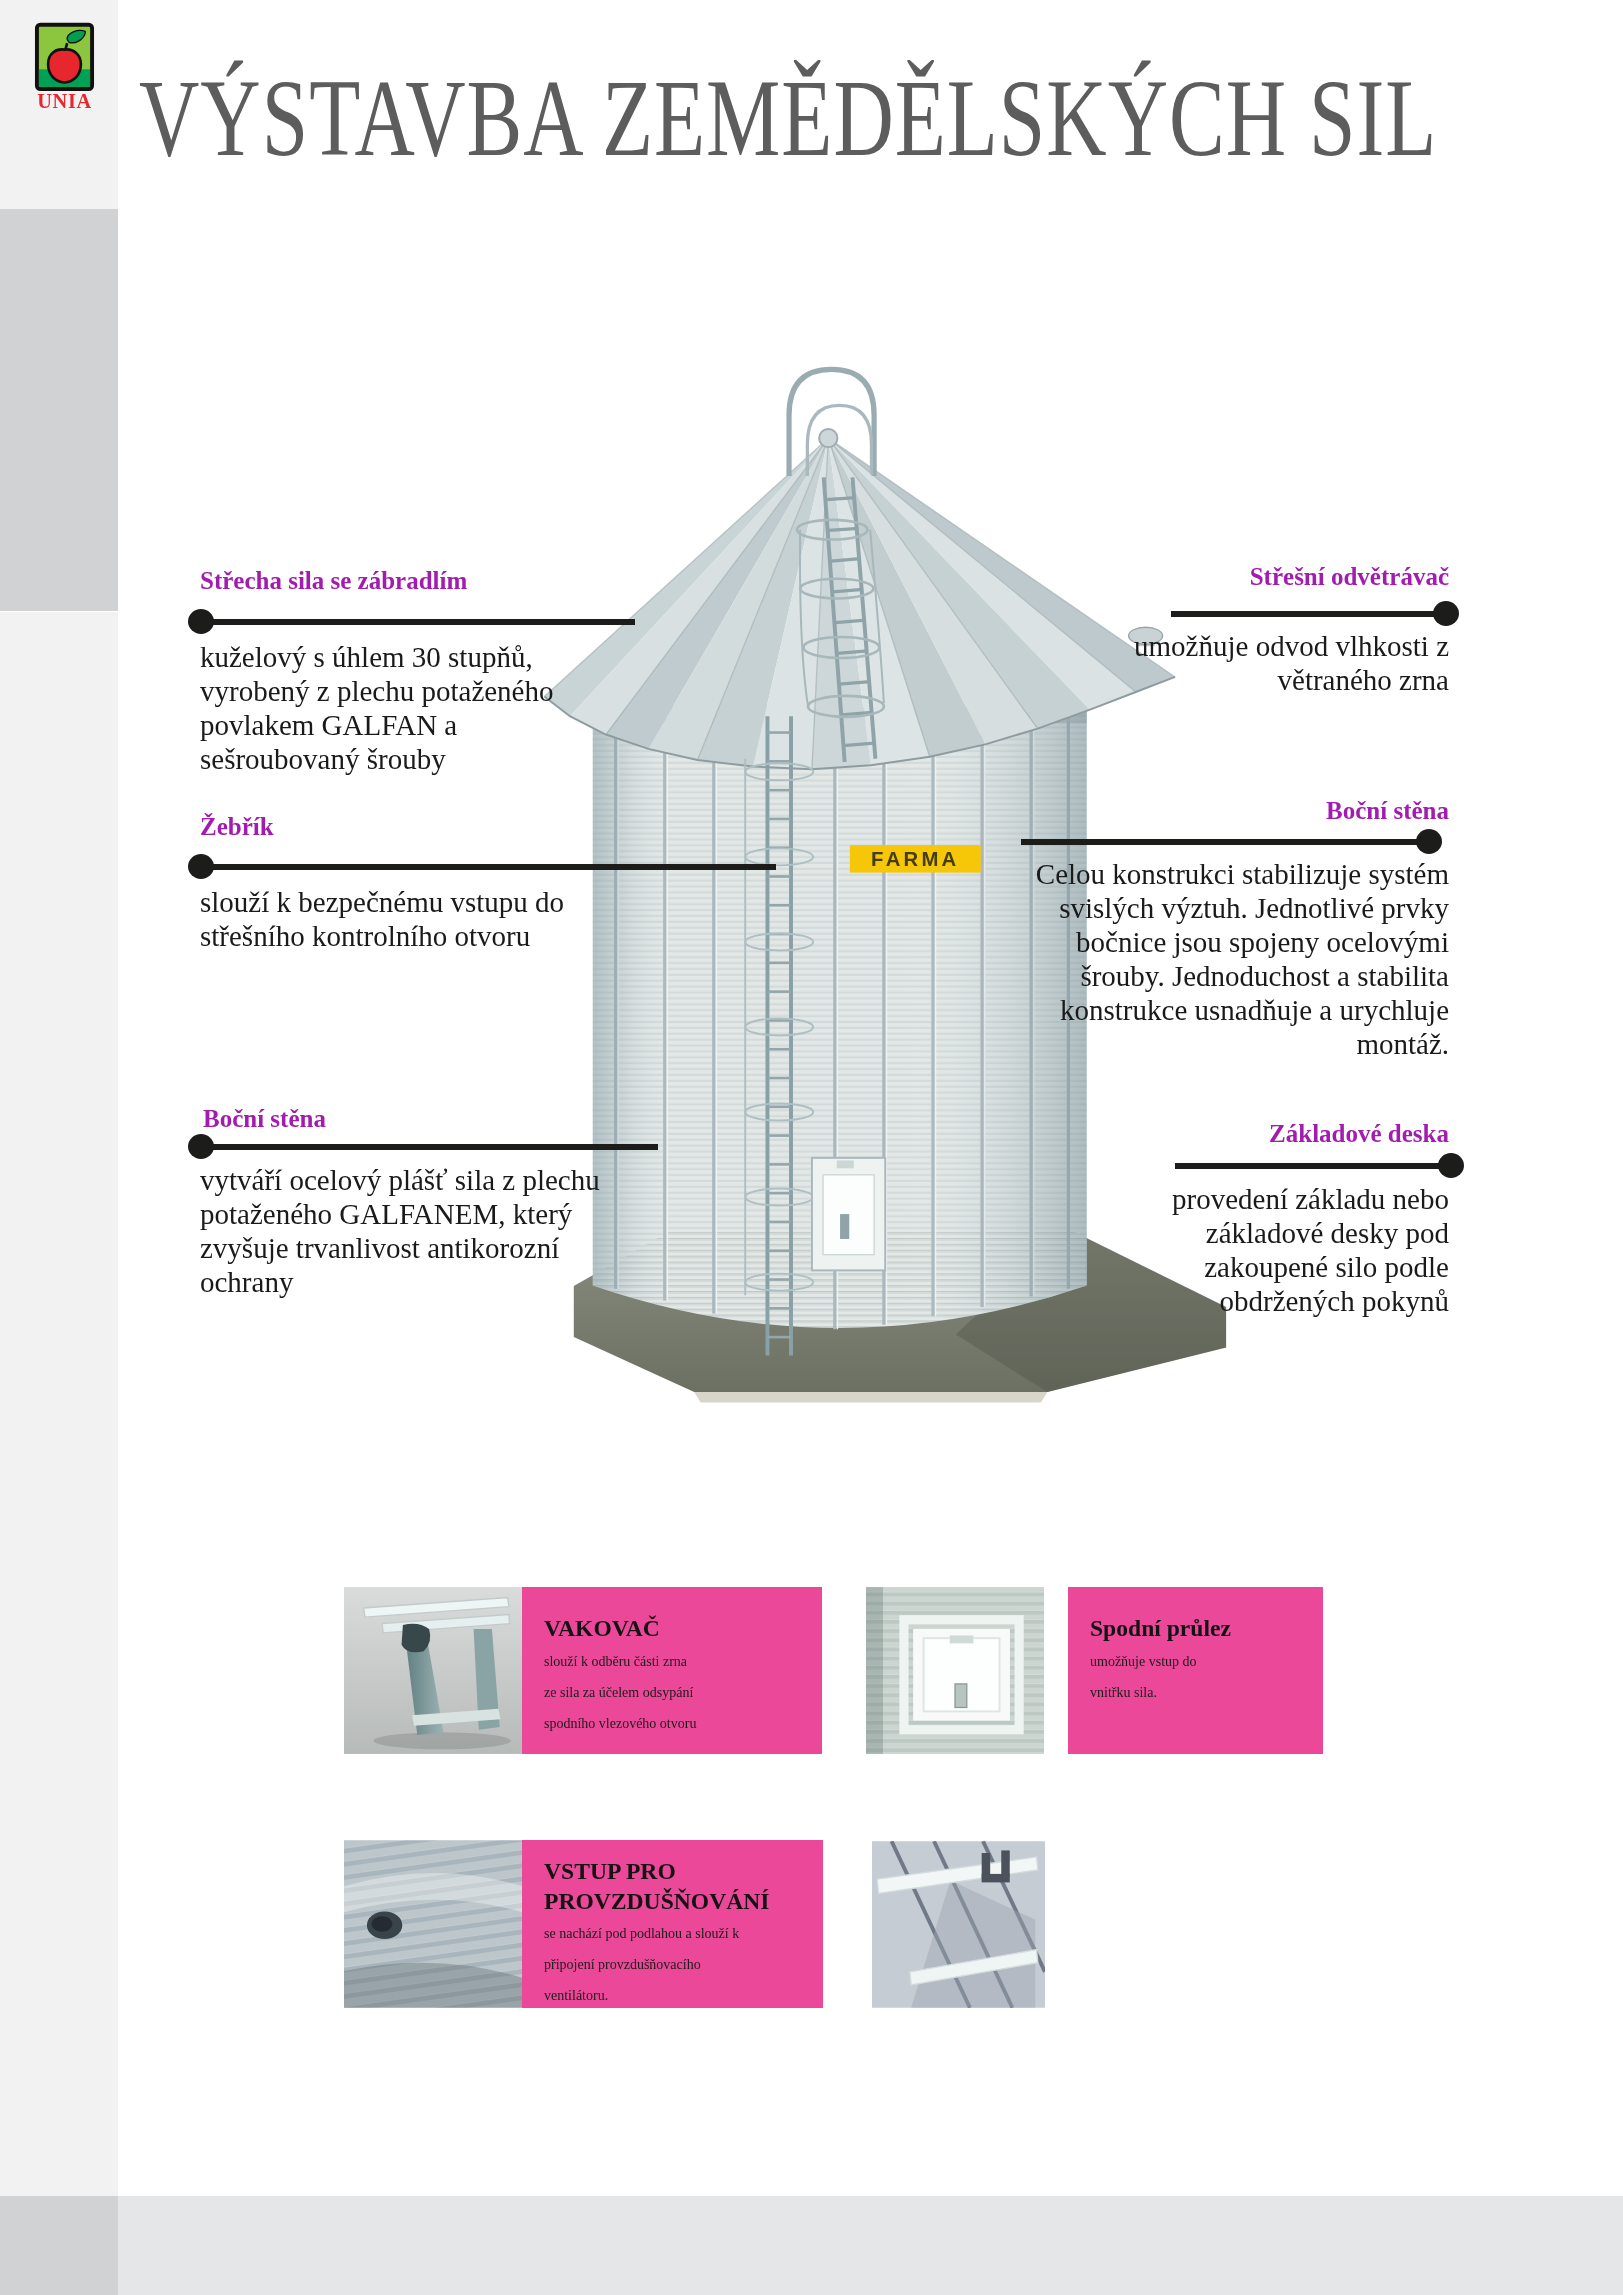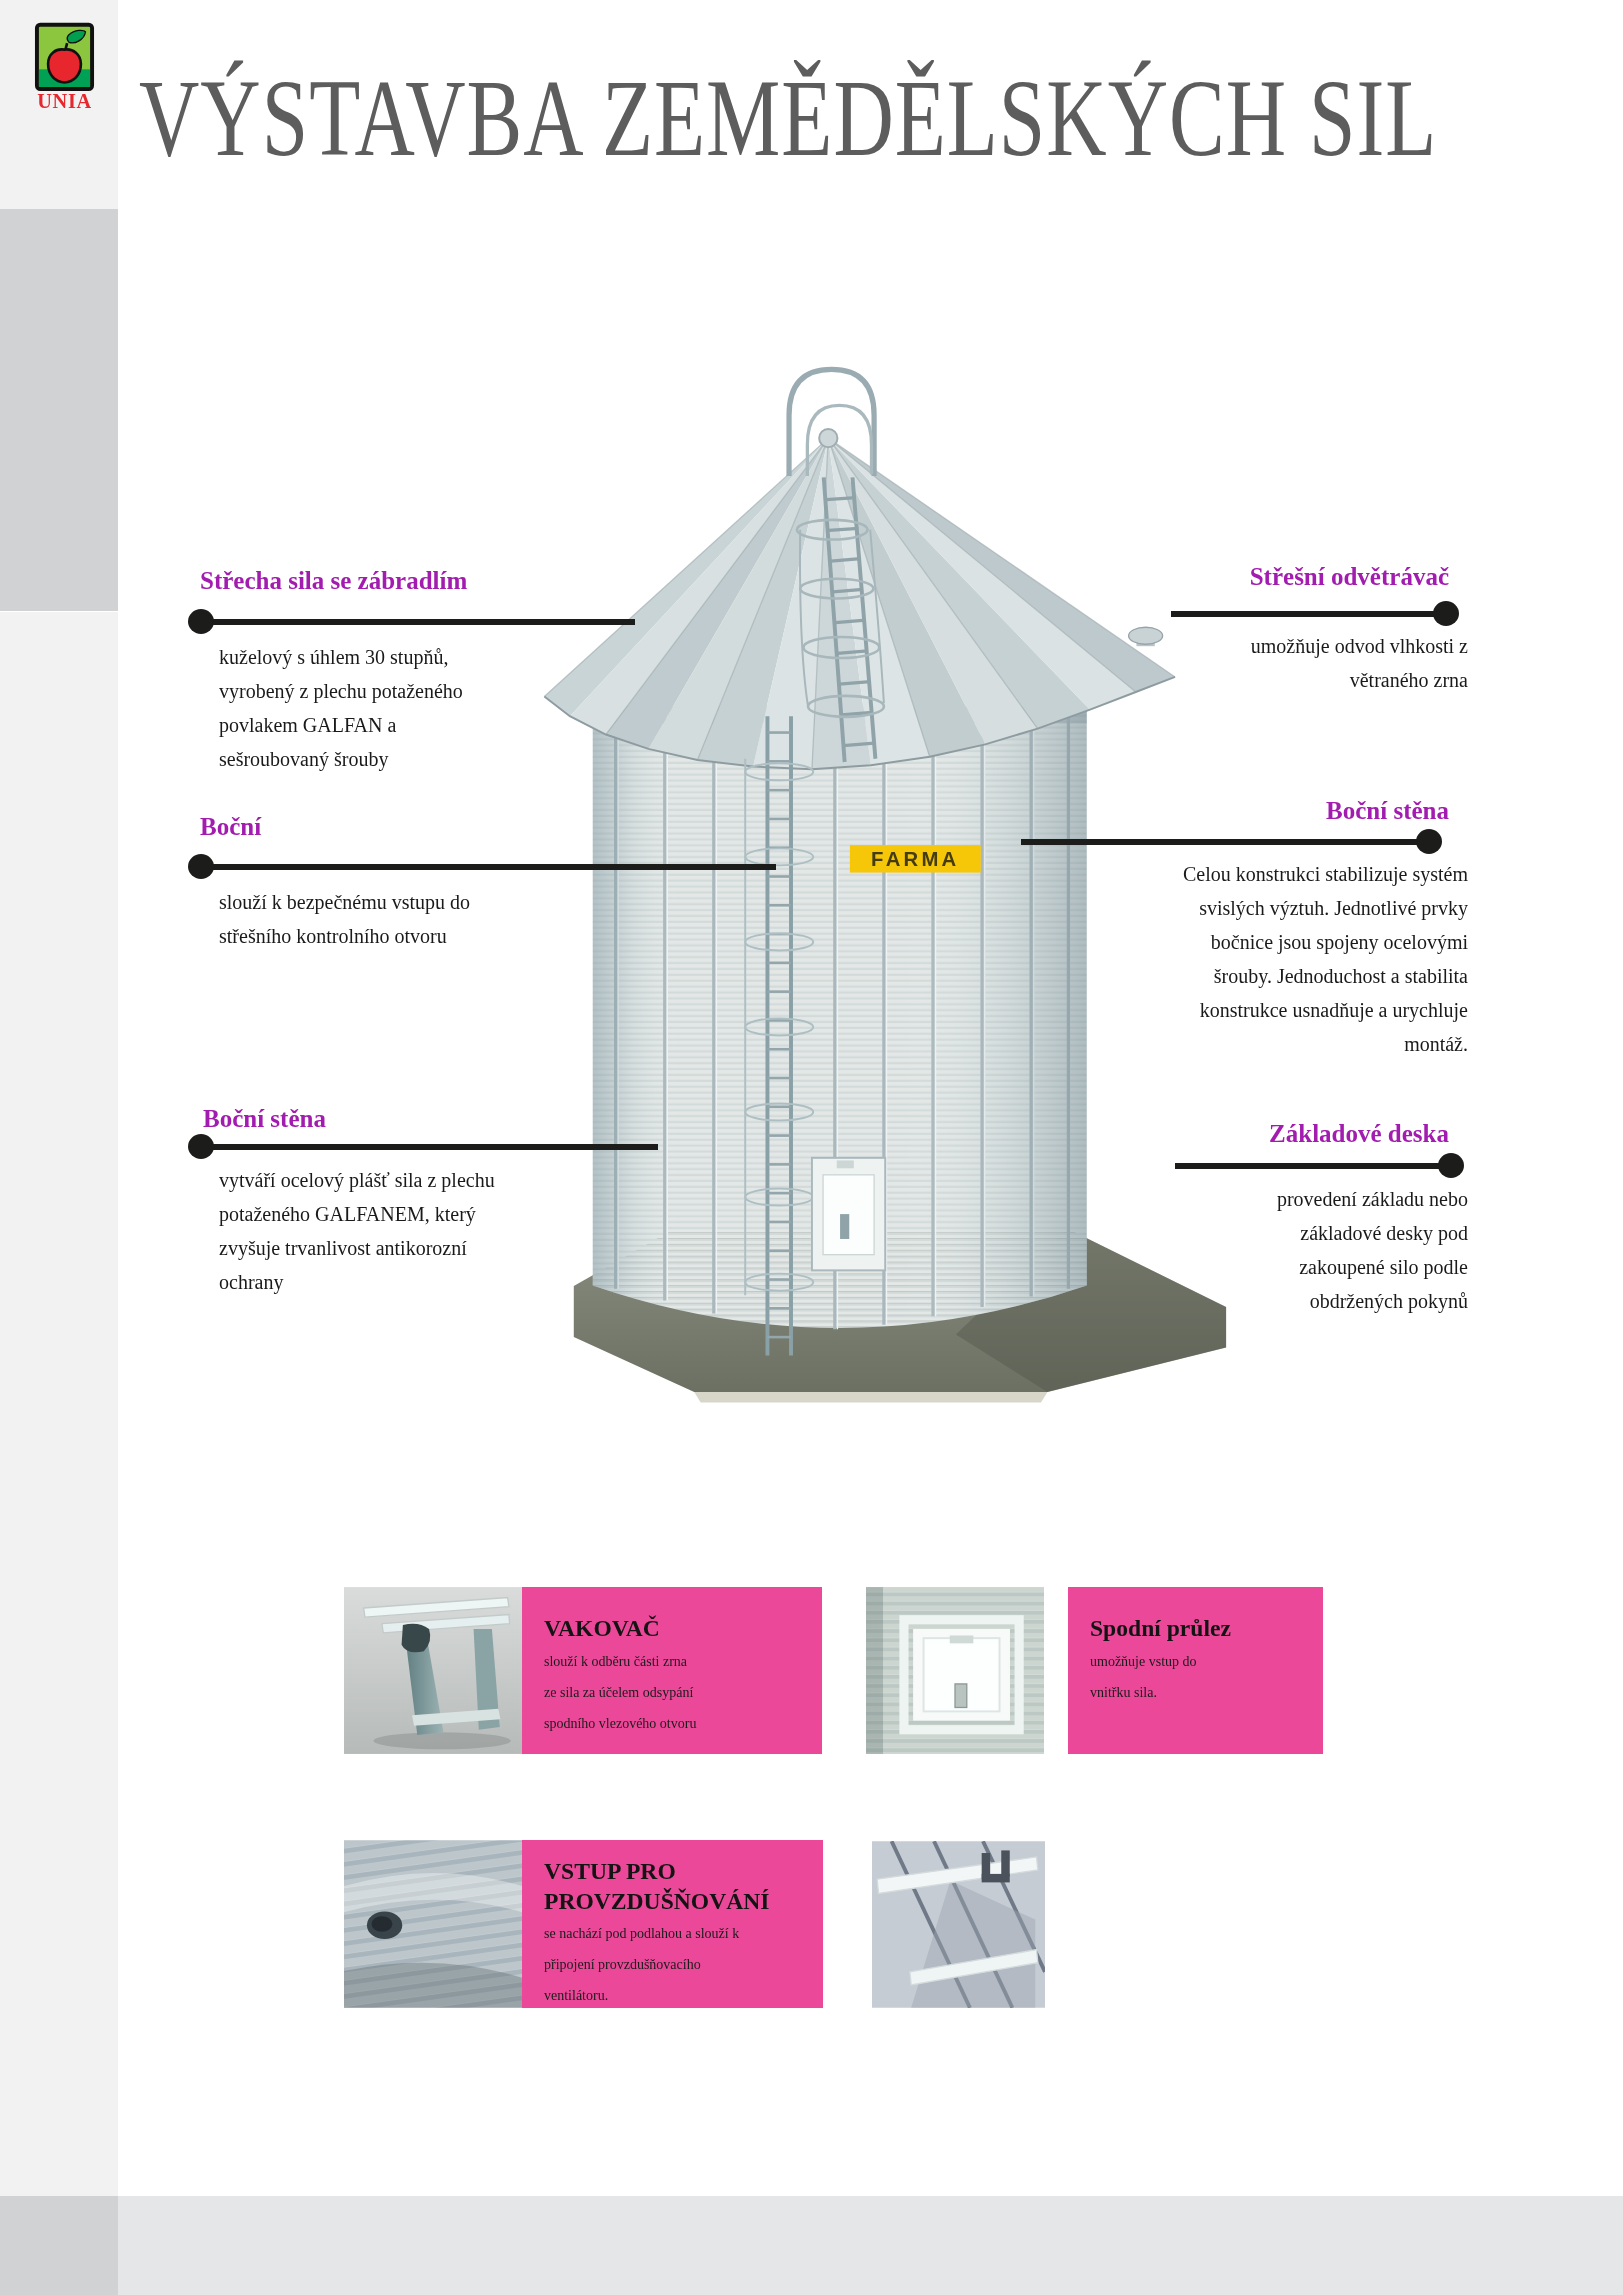--- a/index.html
+++ b/index.html
@@ -6,21 +6,21 @@
   #page{position:relative;width:1623px;height:2295px;background:#ffffff;overflow:hidden;
         font-family:"Liberation Serif",serif;}
   .abs{position:absolute;}
   
   .strip{position:absolute;left:0;width:118px;}
   
   #page-title{position:absolute;left:139px;top:55px;font-size:110px;color:#5d5d5d;
     white-space:nowrap;letter-spacing:1.3px;transform:scaleX(.76);transform-origin:left top;}
   
   .callout-h{position:absolute;font-weight:700;font-size:25px;color:#a21caf;white-space:pre;}
-  .callout-b{position:absolute;font-size:20px;line-height:34px;color:#1a1a1a;white-space:pre;margin-left:19px;}
+  .callout-b{position:absolute;font-size:29px;line-height:34px;color:#1a1a1a;white-space:pre;}
   .ra{text-align:right;}
   .leader{position:absolute;height:5.9px;background:#1c1c1a;}
   .ldot{position:absolute;width:26px;height:25px;border-radius:50%;background:#1c1c1a;}
   
   .fbox{position:absolute;background:#ec4899;box-sizing:border-box;}
   .f-h{font-weight:700;font-size:23.6px;line-height:30px;color:#141414;white-space:pre;}
   .f-b{font-size:14px;line-height:31px;color:#1a1a1a;white-space:pre;margin-top:2.6px;}
   .thumb{position:absolute;}
   svg text{font-family:"Liberation Sans",sans-serif;}
 </style>
@@ -217,21 +217,21 @@
   </svg>
 
   <div class="callout-h" style="left:200px;top:567px;">Střecha sila se zábradlím</div>
   <div class="leader" style="left:202px;top:619px;width:433px;"></div>
   <div class="ldot" style="left:188px;top:609px;"></div>
   <div class="callout-b" style="left:200px;top:640px;">kuželový s úhlem 30 stupňů,
 vyrobený z plechu potaženého
 povlakem GALFAN a
 sešroubovaný šrouby</div>
 
-  <div class="callout-h" style="left:200px;top:813px;">Boční</div>
+  <div class="callout-h" style="left:200px;top:813px;">Žebřík</div>
   <div class="leader" style="left:202px;top:864px;width:574px;"></div>
   <div class="ldot" style="left:188px;top:854px;"></div>
   <div class="callout-b" style="left:200px;top:885px;">slouží k bezpečnému vstupu do
 střešního kontrolního otvoru</div>
 
   <div class="callout-h" style="left:203px;top:1105px;">Boční stěna</div>
   <div class="leader" style="left:202px;top:1144px;width:456px;"></div>
   <div class="ldot" style="left:188px;top:1134px;"></div>
   <div class="callout-b" style="left:200px;top:1163px;">vytváří ocelový plášť sila z plechu
 potaženého GALFANEM, který

